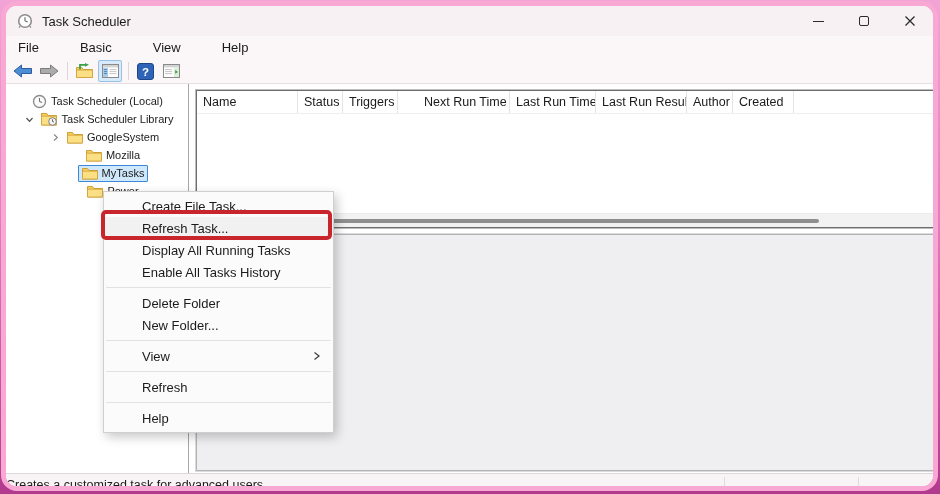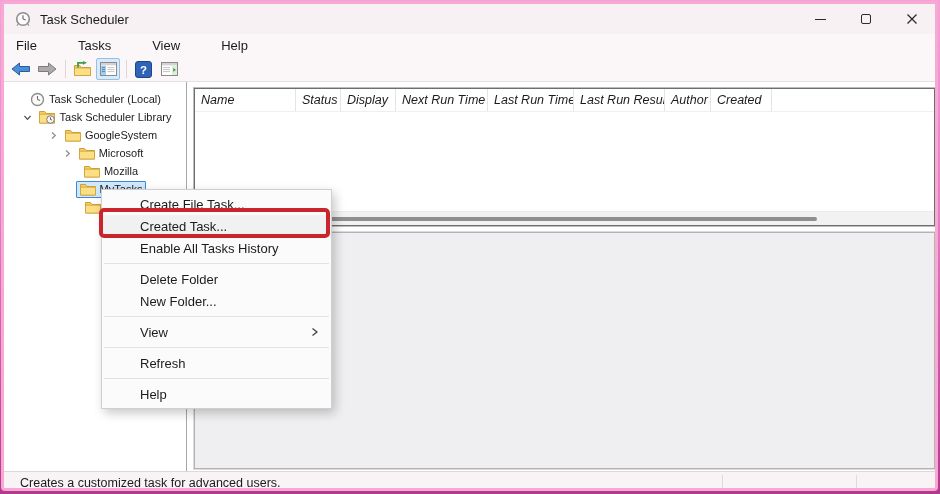--- a/index.html
+++ b/index.html
@@ -4,22 +4,22 @@
 <style>
   * { margin:0; padding:0; box-sizing:border-box; }
   html,body { width:940px; height:494px; overflow:hidden; }
   body {
     font-family:"Liberation Sans","DejaVu Sans",sans-serif;
     background:linear-gradient(180deg,#f2a4d6 0%,#e27cc0 45%,#b23a8e 100%);
     position:relative; color:#1b1b1b;
   }
   .window {
     position:absolute; left:1px; top:1px; width:937px; height:490px;
-    background:#ffffff; border-radius:4px; overflow:hidden;
-    border:3px solid #f9a8d4;
+    background:#ffffff; border-radius:16px; overflow:hidden;
+    border:5px solid #f9a8d4;
   }
   
   .titlebar { position:absolute; left:0; top:0; width:100%; height:30px; background:#f8f1f3; display:flex; align-items:center; }
   .title-icon { margin-left:11px; display:flex; align-items:center; }
   .title-text { margin-left:9px; font-size:13px; }
   .win-controls { position:absolute; right:0; top:0; height:30px; display:flex; }
   .ctrl { width:46px; height:30px; display:flex; align-items:center; justify-content:center; }
   .glyph-min { width:11px; height:1px; background:#2b2b2b; }
   .glyph-max { width:10px; height:10px; border:1.2px solid #2b2b2b; border-radius:2px; }
   
@@ -32,30 +32,30 @@
   .tsep { width:1px; height:18px; background:#ddd5d8; margin:0 4px; }
   
   .content { position:absolute; left:0; top:78px; width:100%; height:389px; background:#ffffff; }
   .tree { position:absolute; left:0; top:0; width:183px; height:100%; background:#fff; border-right:1px solid #a7a7a7; padding-top:8px; }
   .tree-row { display:flex; align-items:center; height:18px; font-size:11px; white-space:nowrap;justify-content:center; }
   .twisty { width:14px; min-width:14px; display:flex; align-items:center; justify-content:center; }
   .node { display:flex; align-items:center; gap:4px; padding:0 3px; height:17px; border:1px solid transparent; }
   .node.selected { background:#cfe8fb; border:1px solid #3c89d8; border-radius:1px; }
   .lvl0 { padding-left:5px; } .lvl1 { padding-left:6px; } .lvl2 { padding-left:18px; }
   
-  .list-panel { position:absolute; left:190px; top:6px; width:741px; height:138px; background:#fff; border:1px solid #6e6e6e; outline:1px solid #bdbdbd;font-style:italic; }
+  .list-panel { position:absolute; left:190px; top:6px; width:741px; height:138px; background:#fff; border:1px solid #6e6e6e; outline:1px solid #bdbdbd; }
   .lheader { display:flex; height:23px; border-bottom:1px solid #f0eeee; }
   .hcell { font-size:12.5px; padding:4px 0 0 6px; border-right:1px solid #e4e4e4; overflow:hidden; white-space:nowrap; }
   .hfill { flex:1; border-right:none; }
   .hscroll { position:absolute; left:0; bottom:0; width:100%; height:14px; background:#f3f2f2; border-top:1px solid #eceaea; }
   .hthumb { position:absolute; left:5px; top:5px; width:617px; height:4px; background:#8f8f8f; border-radius:2px; }
   .lower-pane { position:absolute; left:190px; top:150px; width:741px; height:237px; background:#efeef0; border:1px solid #b5b2b4; outline:1px solid #dcdadb; }
   
   .statusbar { position:absolute; left:0; top:467px; width:100%; height:23px; background:#f8f3f5; border-top:1px solid #ded6da; }
-  .status-text { position:absolute; left:16px; top:4px; font-size:12.5px; }
+  .status-text { position:absolute; left:0; top:4px; font-size:12.5px; }
   .sdiv { position:absolute; top:3px; width:1px; height:17px; background:#e1dadd; }
   .sdiv1 { left:718px; } .sdiv2 { left:852px; }
   
   .ctx-menu { position:absolute; left:97px; top:185px; width:231px; background:#fbfbfb; border:1px solid #cfcfcf; box-shadow:3px 4px 10px rgba(0,0,0,0.22); padding:3px 0; z-index:50; }
   .ctx-item { height:22px; display:flex; align-items:center; padding-left:38px; padding-right:10px; font-size:13px; position:relative; }
   .ctx-item.hover { background:#f1f1f1; }
   .ctx-sep { height:1px; background:#e2e2e2; margin:4px 2px; }
   .sub-arrow { position:absolute; right:12px; top:6px; }
   
   .annotation { position:absolute; left:95px; top:204px; width:231px; height:30px; border:4px solid #c9252d; border-radius:5px; z-index:60; }
@@ -84,21 +84,21 @@
       <div class="ctrl">
         <svg width="12" height="12" viewBox="0 0 12 12">
             <path d="M1.5 1.5 L10.5 10.5 M10.5 1.5 L1.5 10.5" stroke="#2b2b2b" stroke-width="1.3"></path>
           </svg>
       </div>
     </div>
   </div>
 
   <div class="menubar">
     <span class="mitem">File</span>
-    <span class="mitem">Tasks</span>
+    <span class="mitem">Basic</span>
     <span class="mitem">View</span>
     <span class="mitem">Help</span>
   </div>
 
   <div class="toolbar">
     <div class="tbtn">
       <svg width="20" height="14" viewBox="0 0 20 14">
         <path d="M1 7 L8.5 1 L8.5 4.5 L18.5 4.5 L18.5 9.5 L8.5 9.5 L8.5 13 Z" fill="#4b8ed6" stroke="#2b5d9e" stroke-width="1"></path>
       </svg>
     </div>
@@ -188,36 +188,20 @@
           <span style="display:flex;">
             <svg width="16" height="13" viewBox="0 0 16 13">
               <path d="M0.5 1.5 h5 l1.6 2 h8.4 v8.5 h-15 z" fill="#f4ce60" stroke="#cf9f38"></path>
               <path d="M0.5 4.2 h15 v7.8 h-15 z" fill="#fbdf85" stroke="#cf9f38" stroke-width="0.8"></path>
             </svg>
           </span>
           <span>GoogleSystem</span>
         </span>
       </div>
 
-      <div class="tree-row lvl2">
-        <span class="twisty">
-          <svg width="9" height="9" viewBox="0 0 9 9">
-              <path d="M3 1.5 L6.3 4.5 L3 7.5" fill="none" stroke="#8a8a8a" stroke-width="1.2"></path>
-            </svg>
-        </span>
-        <span class="node">
-          <span style="display:flex;">
-            <svg width="16" height="13" viewBox="0 0 16 13">
-              <path d="M0.5 1.5 h5 l1.6 2 h8.4 v8.5 h-15 z" fill="#f4ce60" stroke="#cf9f38"></path>
-              <path d="M0.5 4.2 h15 v7.8 h-15 z" fill="#fbdf85" stroke="#cf9f38" stroke-width="0.8"></path>
-            </svg>
-          </span>
-          <span>Microsoft</span>
-        </span>
-      </div>
 
       <div class="tree-row lvl2">
         <span class="twisty"></span>
         <span class="node">
           <span style="display:flex;">
             <svg width="16" height="13" viewBox="0 0 16 13">
               <path d="M0.5 1.5 h5 l1.6 2 h8.4 v8.5 h-15 z" fill="#f4ce60" stroke="#cf9f38"></path>
               <path d="M0.5 4.2 h15 v7.8 h-15 z" fill="#fbdf85" stroke="#cf9f38" stroke-width="0.8"></path>
             </svg>
           </span>
@@ -249,22 +233,22 @@
           </span>
           <span>Power</span>
         </span>
       </div>
     </div>
 
     <div class="list-panel">
       <div class="lheader">
         <div class="hcell" style="width:101px;">Name</div>
         <div class="hcell" style="width:45px;">Status</div>
-        <div class="hcell" style="width:55px;">Display</div>
-        <div class="hcell" style="width:92px;">Next Run Time</div>
+        <div class="hcell" style="width:55px;">Triggers</div>
+        <div class="hcell" style="width:92px;margin-left:20px;">Next Run Time</div>
         <div class="hcell" style="width:86px;">Last Run Time</div>
         <div class="hcell" style="width:91px;">Last Run Result</div>
         <div class="hcell" style="width:46px;">Author</div>
         <div class="hcell" style="width:61px;">Created</div>
         <div class="hcell hfill"></div>
       </div>
       <div style="height:85px;"></div>
       <div class="hscroll">
         <div class="hthumb"></div>
       </div>
@@ -274,21 +258,22 @@
   </div>
 
   <div class="statusbar">
     <span class="status-text">Creates a customized task for advanced users.</span>
     <div class="sdiv sdiv1"></div>
     <div class="sdiv sdiv2"></div>
   </div>
 
   <div class="ctx-menu">
     <div class="ctx-item">Create File Task...</div>
-    <div class="ctx-item hover">Created Task...</div>
+    <div class="ctx-item hover">Refresh Task...</div>
+    <div class="ctx-item">Display All Running Tasks</div>
     <div class="ctx-item">Enable All Tasks History</div>
     <div class="ctx-sep"></div>
     <div class="ctx-item">Delete Folder</div>
     <div class="ctx-item">New Folder...</div>
     <div class="ctx-sep"></div>
     <div class="ctx-item">
       <span>View</span>
       <svg class="sub-arrow" width="8" height="10" viewBox="0 0 8 10">
           <path d="M1.5 1.5 L6 5 L1.5 8.5" fill="none" stroke="#3c3c3c" stroke-width="1.2"></path>
         </svg>

